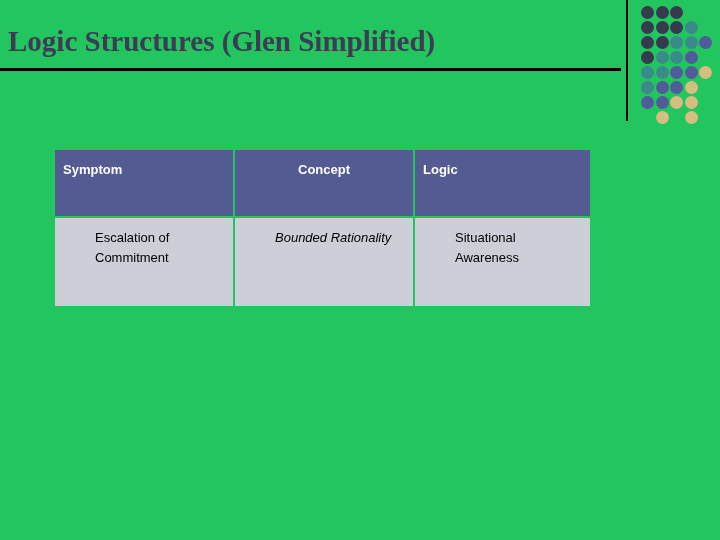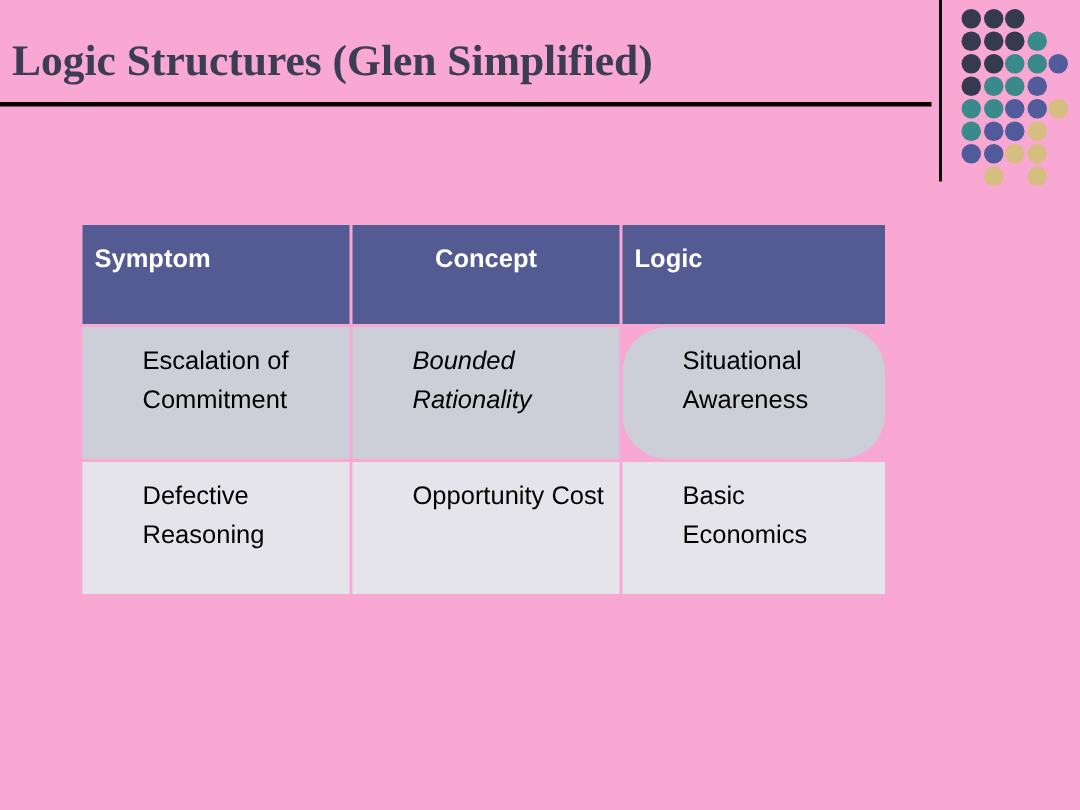--- a/index.html
+++ b/index.html
@@ -13,21 +13,21 @@
     font-family: "Liberation Sans", sans-serif;
     overflow: hidden;
     position: relative;
   }
 
   #slide {
     position: absolute;
     inset: 0;
     width: 720px;
     height: 540px;
-    background: #f9a8d4;
+    background: #22c55e;
   }
 
   
   #title-area {
     position: absolute;
     left: 0;
     top: 0;
     width: 622px;
     height: 74px;
   }
@@ -86,21 +86,21 @@
     width: 535px;
     border-collapse: separate;
     border-spacing: 2px 2px;
     table-layout: fixed;
   }
   #content-table th,
   #content-table td {
     vertical-align: top;
     text-align: left;
     padding: 10px 8px 8px 8px;
-    font-size: 17px;
+    font-size: 13px;
     line-height: 1.55;
     font-family: "Liberation Sans", sans-serif;
   }
   #content-table th {
     background: #545b92;
     color: #ffffff;
     font-weight: bold;
     height: 48px;
   }
   #content-table td {
@@ -172,23 +172,18 @@
       <tr>
         <th style="background: rgb(84, 91, 146); color: rgb(255, 255, 255);">Symptom</th>
         <th style="background: rgb(84, 91, 146); color: rgb(255, 255, 255); text-align: center;">Concept</th>
         <th style="background: rgb(84, 91, 146); color: rgb(255, 255, 255);">Logic</th>
       </tr>
     </thead>
     <tbody>
       <tr class="row-shade-a">
         <td style="background: rgb(204, 206, 216);">Escalation of Commitment</td>
         <td style="background: rgb(204, 206, 216); font-style: italic;">Bounded Rationality</td>
-        <td style="background: rgb(204, 206, 216); border-radius: 30px;">Situational Awareness</td>
-      </tr>
-      <tr class="row-shade-b">
-        <td style="background: rgb(228, 228, 234);">Defective Reasoning</td>
-        <td style="background: rgb(228, 228, 234);">Opportunity Cost</td>
-        <td style="background: rgb(228, 228, 234);">Basic Economics</td>
+        <td style="background: rgb(204, 206, 216);">Situational Awareness</td>
       </tr>
     </tbody>
   </table>
 
 </div>
 
 </body></html>

